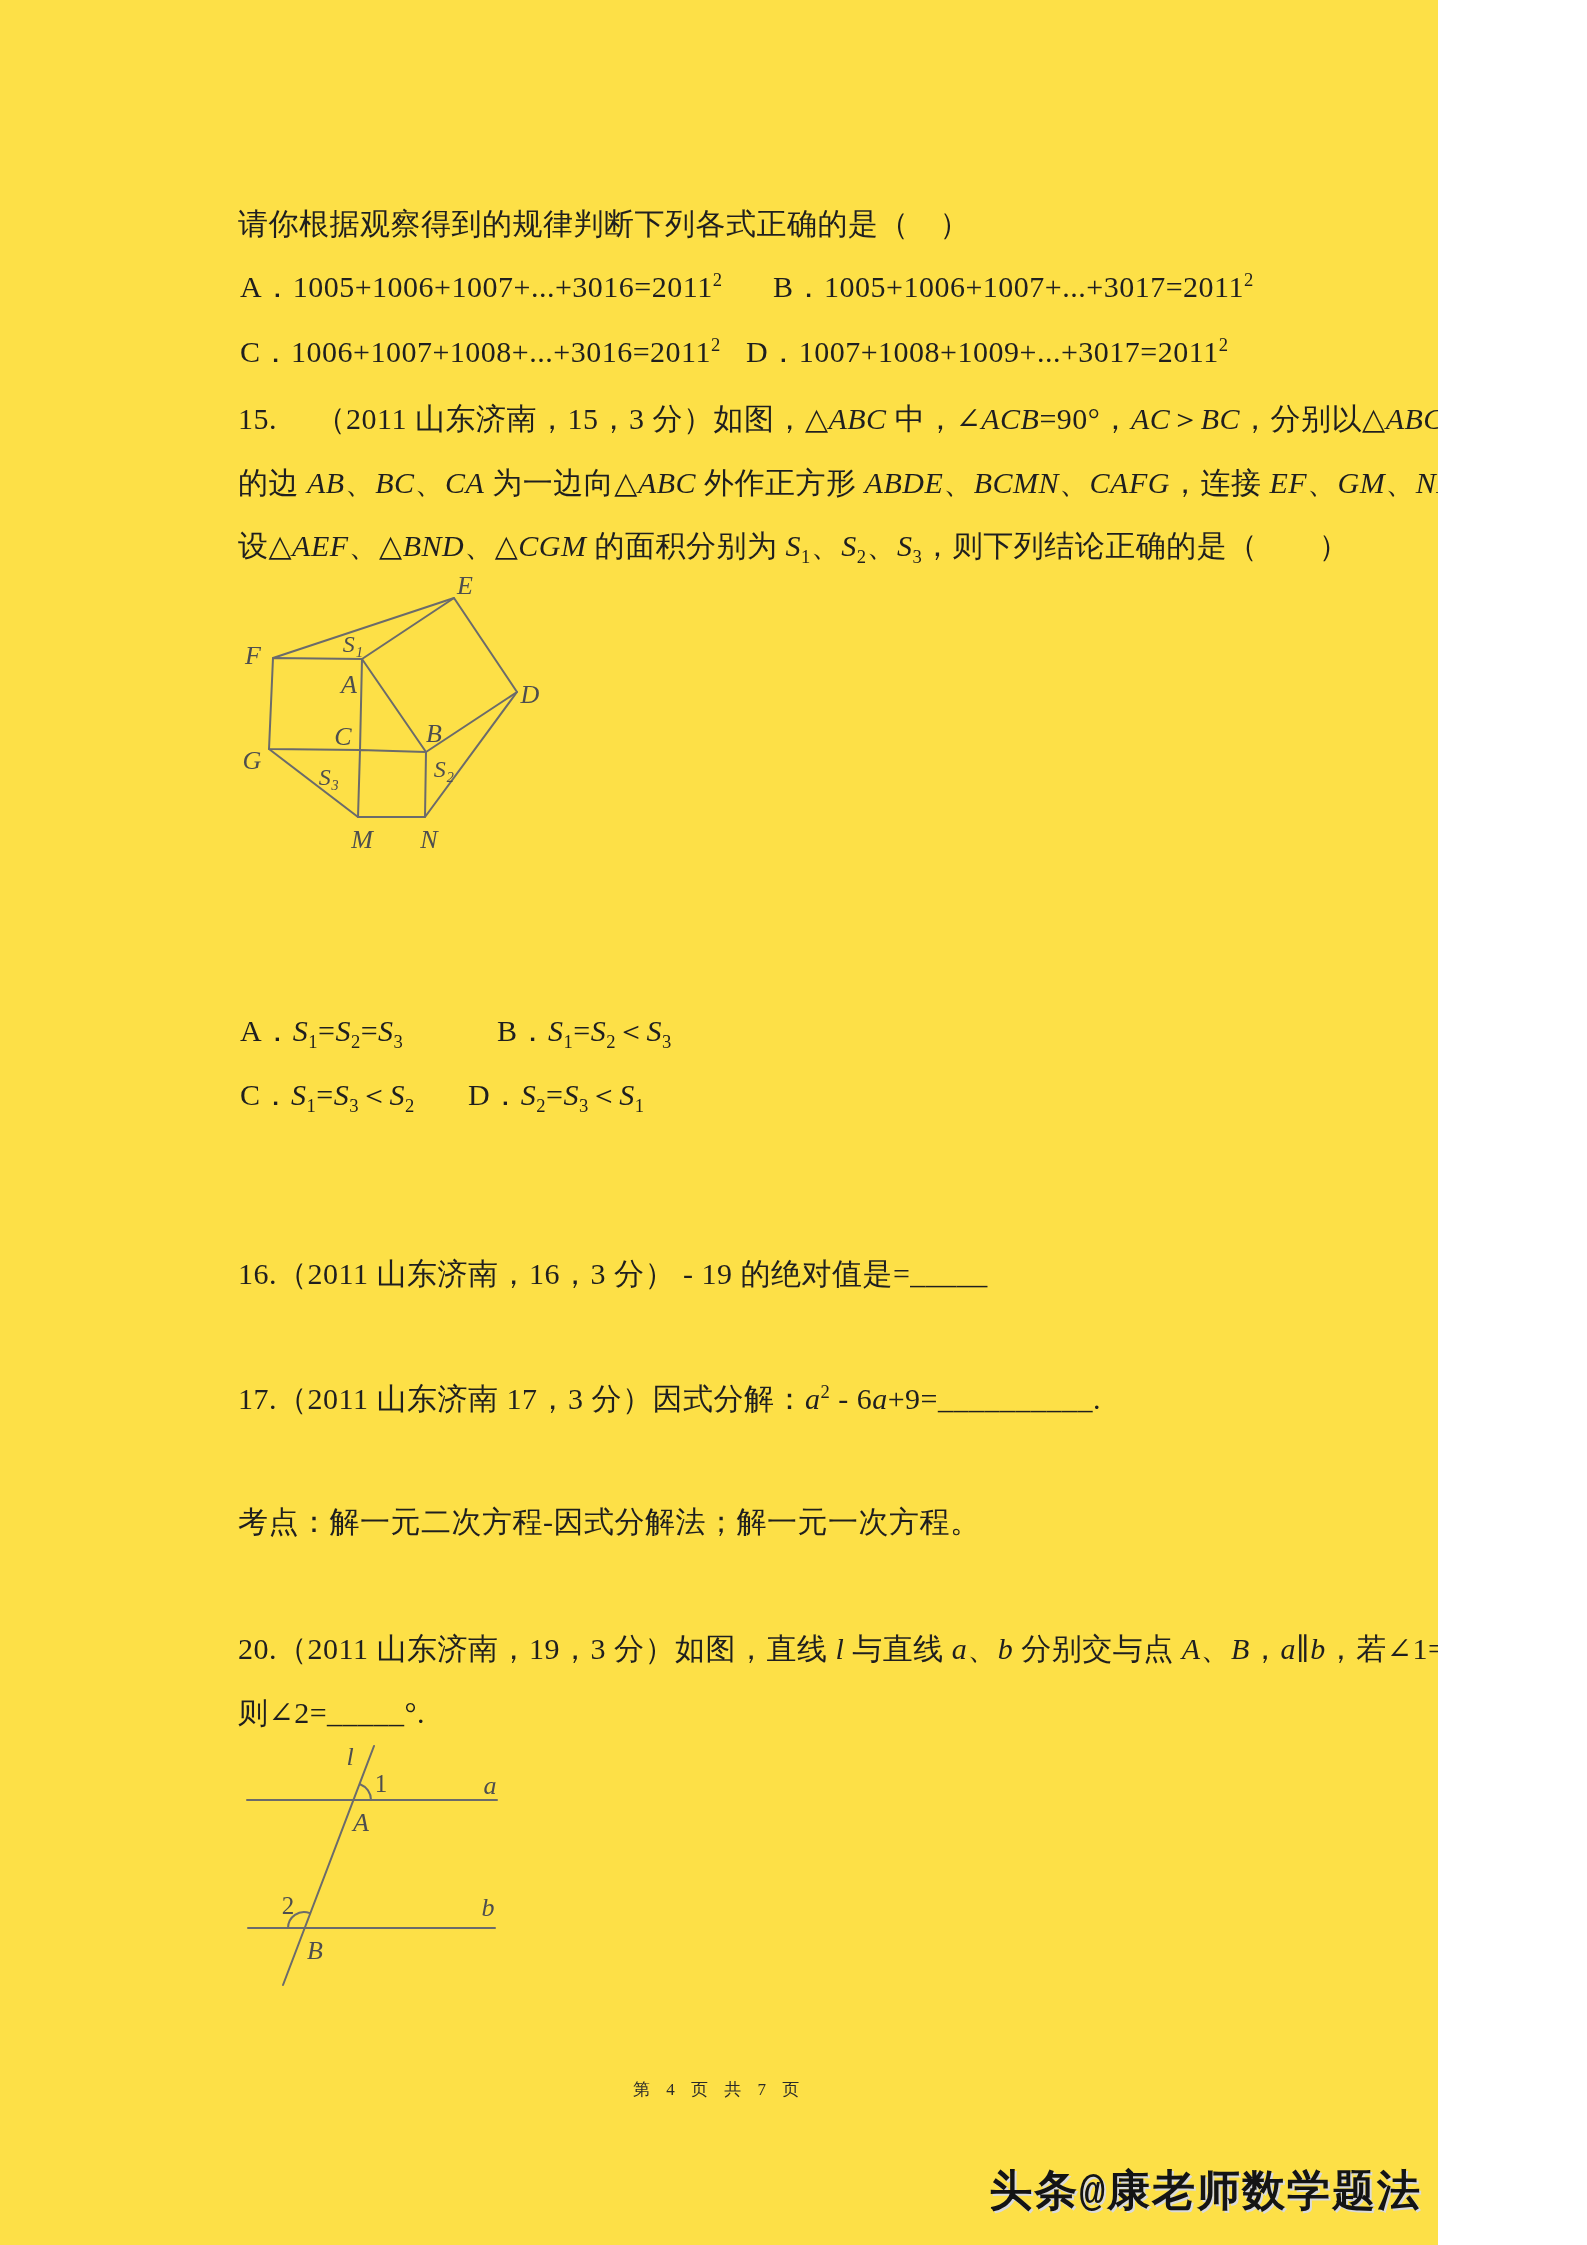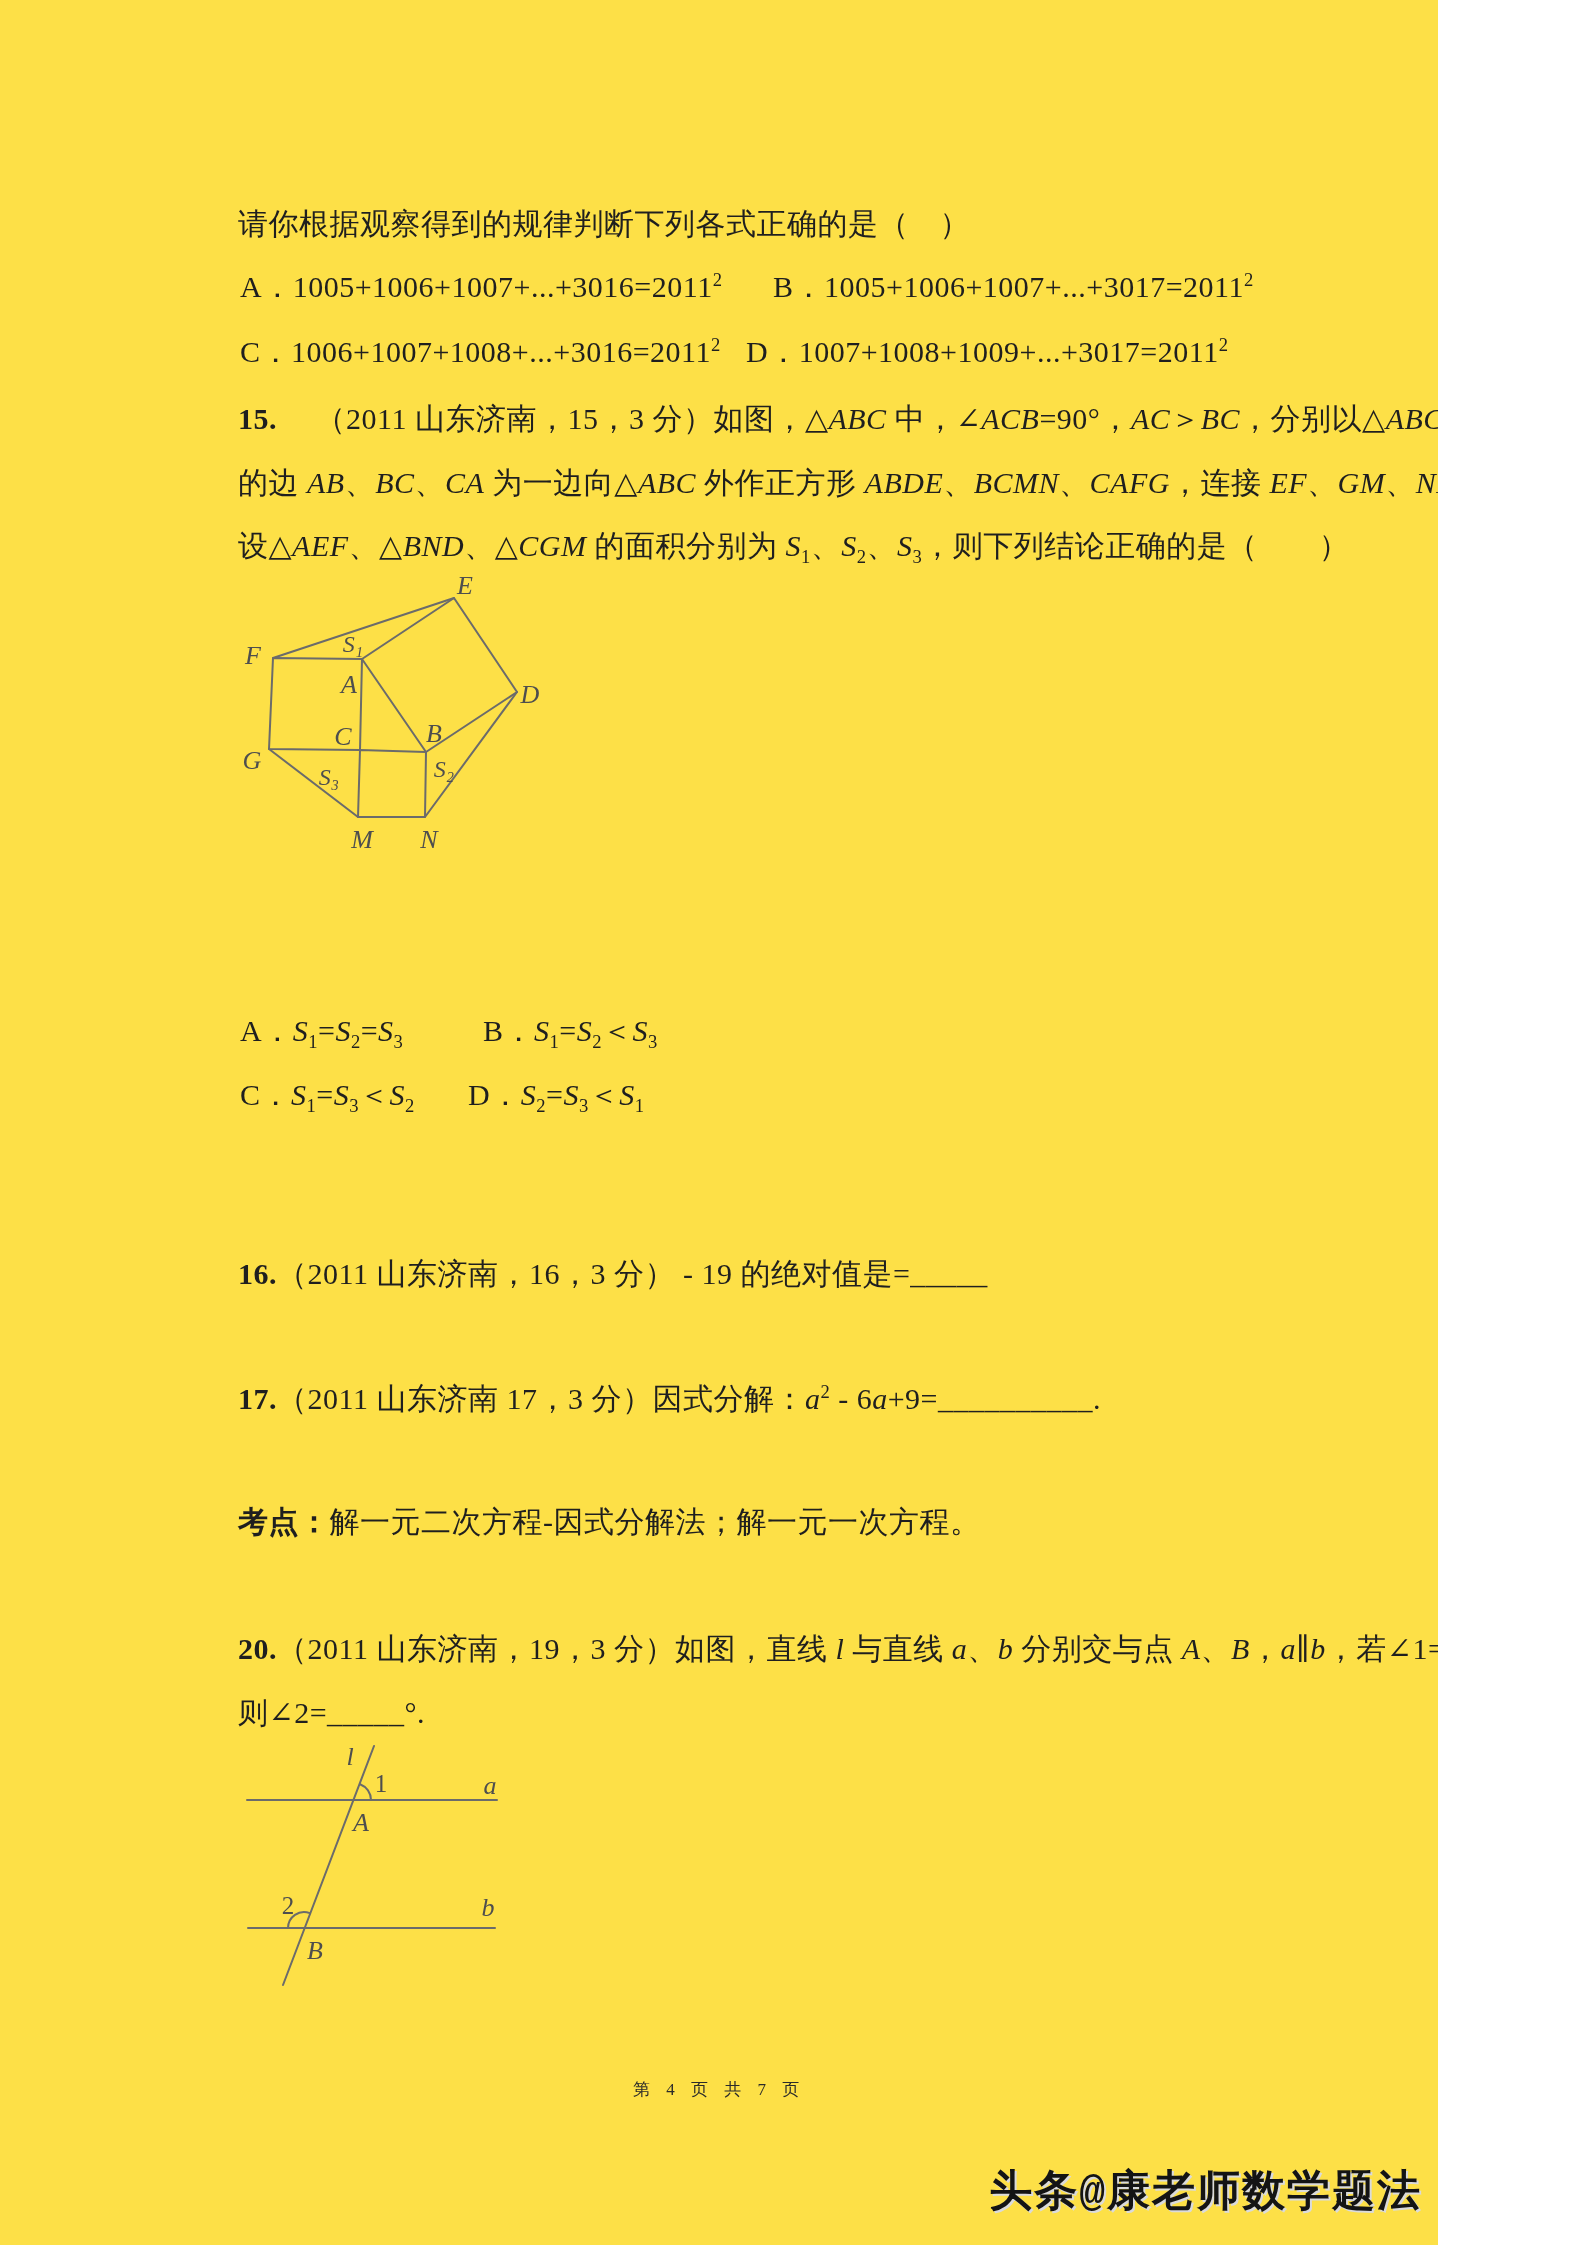--- a/index.html
+++ b/index.html
@@ -1,21 +1,21 @@
 <!DOCTYPE html>
 <html><head>
 <meta charset="utf-8">
 <style>
   html,body{margin:0;padding:0;background:#ffffff;}
   .page{
     position:relative;width:1438px;height:2245px;background:#fde047;overflow:hidden;
     font-family:"Liberation Serif","DejaVu Serif",serif;color:#1f1f1f;
   }
   .line{position:absolute;font-size:30px;line-height:1.25;white-space:nowrap;letter-spacing:.5px;}
-  .line b{font-weight:bold;}
+  .line b{font-weight:normal;}
   .line i{font-style:italic;}
   .line sup{font-size:.62em;line-height:0;vertical-align:super;}
   .line sub{font-size:.62em;line-height:0;vertical-align:sub;}
   .footer{position:absolute;width:100%;text-align:center;font-size:17px;letter-spacing:6px;color:#2a2a2a;}
   .watermark{
     position:absolute;right:16px;top:2162px;font-size:43px;font-weight:bold;letter-spacing:2px;
     font-family:Liberation Mono, monospace;color:#141414;
     text-shadow:2px 2px 0 #dadada;
   }
   svg.fig{position:absolute;}
@@ -54,21 +54,21 @@
     <text class="flabel" x="343" y="745">C</text>
     <text class="flabel" x="434" y="742">B</text>
     <text class="flabel" x="252" y="769">G</text>
     <text class="flabel flabel-s" x="444" y="777">S₂</text>
     <text class="flabel flabel-s" x="329" y="785">S₃</text>
     <text class="flabel" x="362" y="848">M</text>
     <text class="flabel" x="429" y="848">N</text>
   </svg>
 
   <div class="line" style="left:240px;top:1012px"><span>A．</span><i>S</i><sub>1</sub><span>=</span><i>S</i><sub>2</sub><span>=</span><i>S</i><sub>3</sub></div>
-  <div class="line" style="left:483px;top:1012px"><span>B．</span><i>S</i><sub>1</sub><span>=</span><i>S</i><sub>2</sub><span>＜</span><i>S</i><sub>3</sub></div>
+  <div class="line" style="left:497px;top:1012px"><span>B．</span><i>S</i><sub>1</sub><span>=</span><i>S</i><sub>2</sub><span>＜</span><i>S</i><sub>3</sub></div>
   <div class="line" style="left:240px;top:1076px"><span>C．</span><i>S</i><sub>1</sub><span>=</span><i>S</i><sub>3</sub><span>＜</span><i>S</i><sub>2</sub></div>
   <div class="line" style="left:468px;top:1076px"><span>D．</span><i>S</i><sub>2</sub><span>=</span><i>S</i><sub>3</sub><span>＜</span><i>S</i><sub>1</sub></div>
 
 
   <div class="line" style="left:238px;top:1255px"><b>16.</b><span>（2011 山东济南，16，3 分） - 19 的绝对值是=_____</span></div>
   <div class="line" style="left:238px;top:1380px"><b>17.</b><span>（2011 山东济南 17，3 分）因式分解：</span><i>a</i><sup>2</sup><span> - 6</span><i>a</i><span>+9=__________.</span></div>
   <div class="line" style="left:238px;top:1503px"><b>考点：</b><span>解一元二次方程-因式分解法；解一元一次方程。</span></div>
 
   <div class="line" style="left:238px;top:1630px"><b>20.</b><span>（2011 山东济南，19，3 分）如图，直线 </span><i>l</i><span> 与直线 </span><i>a</i><span>、</span><i>b</i><span> 分别交与点 </span><i>A</i><span>、</span><i>B</i><span>，</span><i>a</i><span>∥</span><i>b</i><span>，若∠1=70°，</span></div>
   <div class="line" style="left:238px;top:1694px"><span>则∠2=_____°.</span></div>

